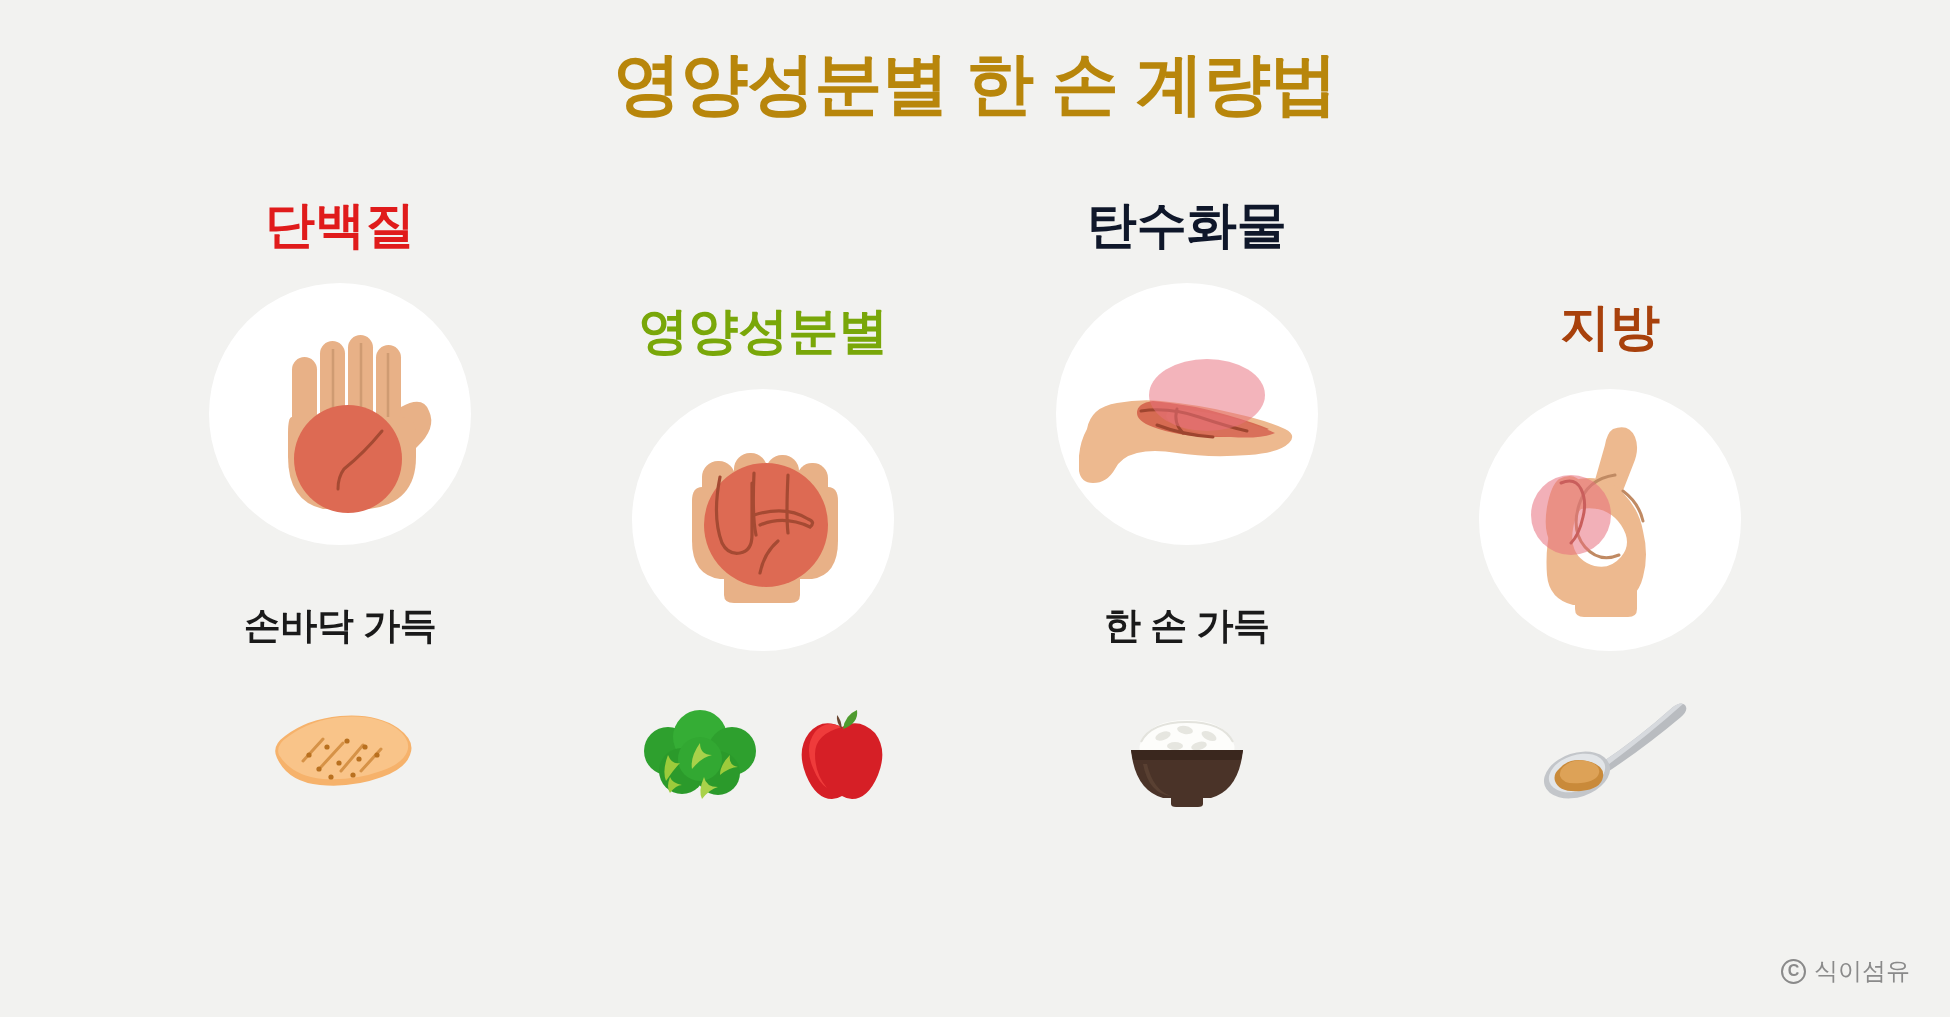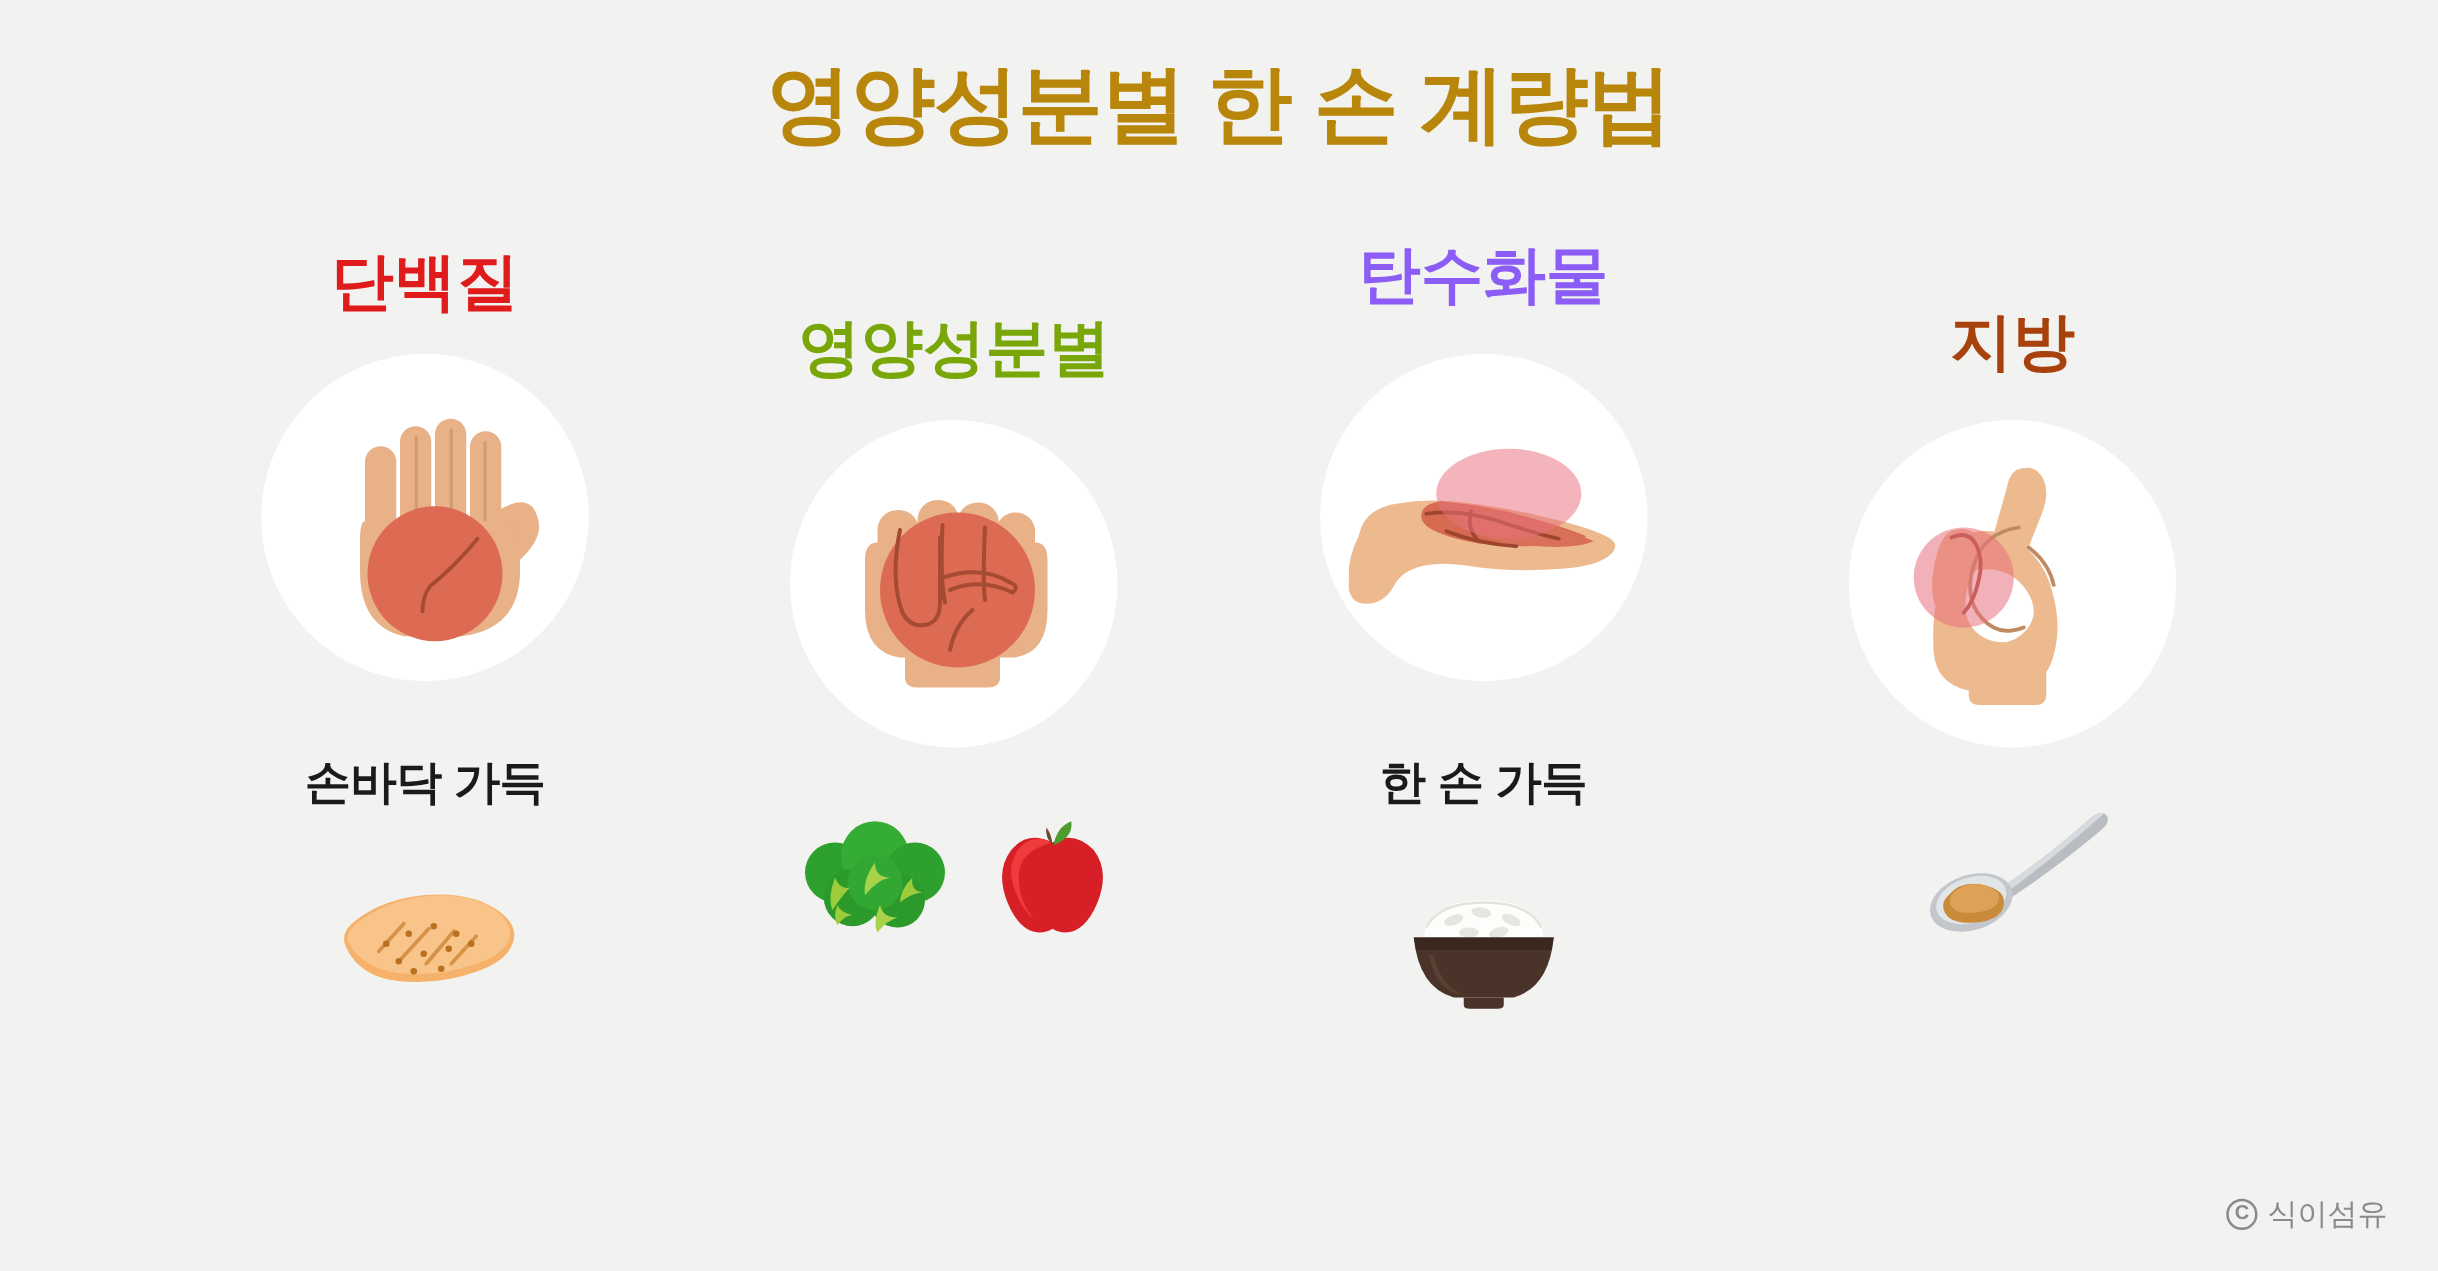--- a/index.html
+++ b/index.html
@@ -34,41 +34,41 @@
 
   
   .columns {
     position: absolute;
     top: 195px;
     left: 130px;
     width: 1690px;
     display: flex;
     flex-direction: row;
     justify-content: space-between;
-    align-items: center;
+    align-items: flex-end;
   }
 
   .column {
     width: 420px;
     display: flex;
     flex-direction: column;
     align-items: center;
   }
 
   
   .nutrient-label {
     font-size: 50px;
     font-weight: bold;
     line-height: 1.2;
     height: 64px;
     white-space: nowrap;
   }
   .nutrient-protein { color: #e01b1b; }
   .nutrient-fiber   { color: #79a709; }
-  .nutrient-carb    { color: #8b5cf6; font-family: Liberation Mono, monospace; }
+  .nutrient-carb    { color: #0f172a; }
   .nutrient-fat     { color: #a8410c; font-family: Liberation Mono, monospace; }
 
   
   .hand-circle {
     margin-top: 24px;
     width: 262px;
     height: 262px;
     border-radius: 50%;
     background: #ffffff;
     display: flex;

